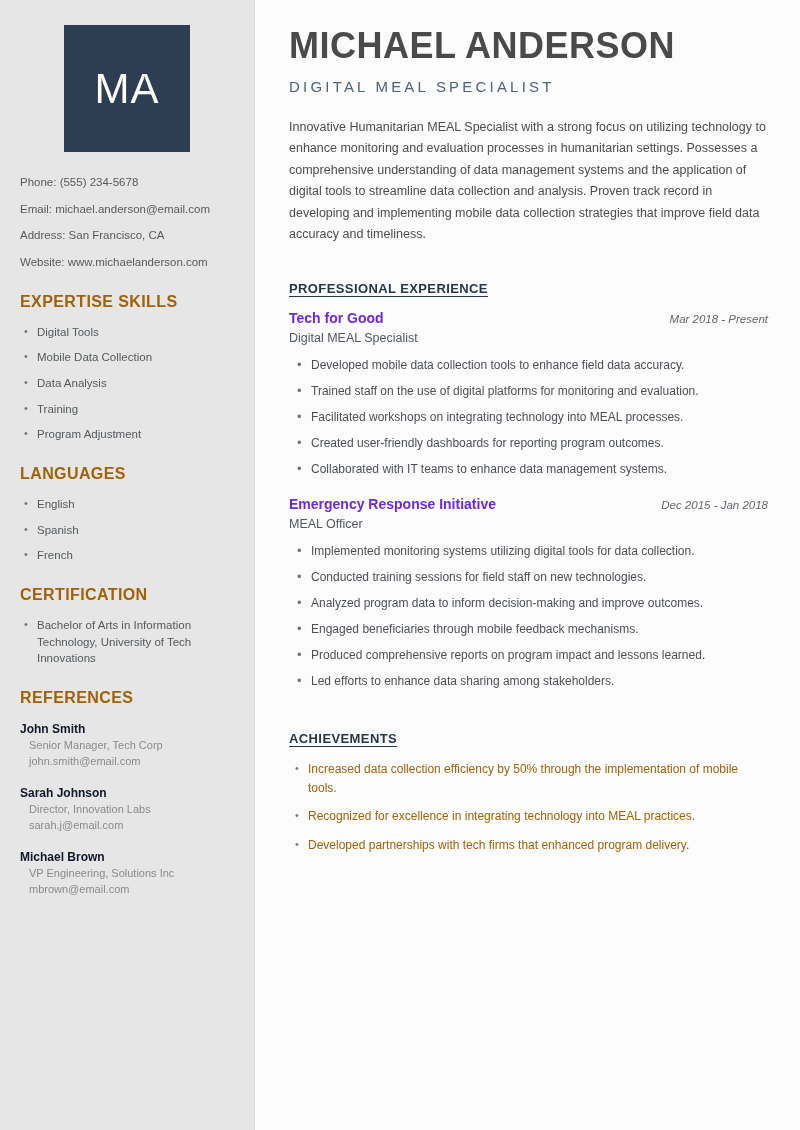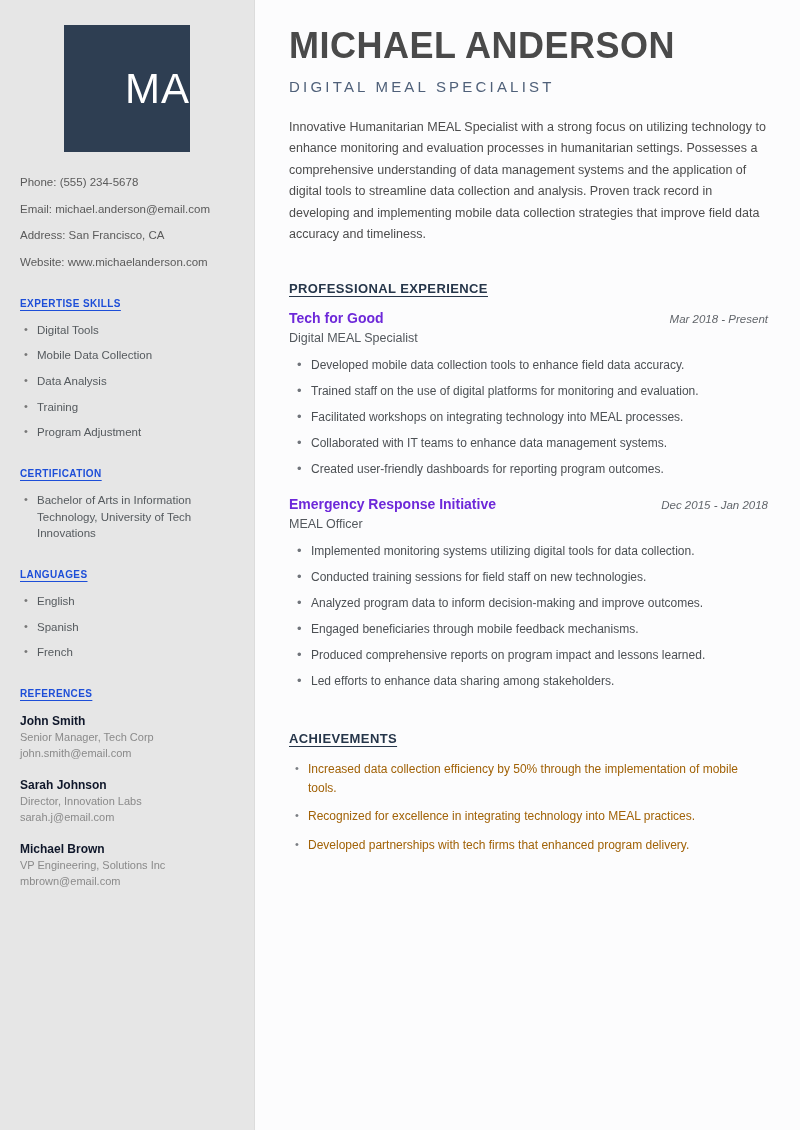--- a/index.html
+++ b/index.html
@@ -30,45 +30,44 @@
     box-sizing: border-box;
     padding: 25px 20px 20px 20px;
   }
   .avatar {
     width: 126px;
     height: 127px;
     background: #2e3e52;
     margin: 0 auto 0 auto;
     display: flex;
     align-items: center;
-    justify-content: flex-end;
+    justify-content: center;
     color: #ffffff;
     font-size: 42px;
     font-weight: 400;
     letter-spacing: 1px;
   }
   .contact-block {
     margin-top: 22px;
   }
   .contact-line {
     font-size: 11.5px;
     color: #5a5a5a;
     line-height: 1.45;
     margin-bottom: 10px;
     word-break: break-word;
   }
   .side-section {
     margin-top: 22px;
   }
   .side-heading {
-    font-size: 10px;
-    font-weight: bold;
-    color: #1d4ed8;
+    font-size: 16px;
+    font-weight: bold;
+    color: #a16207;
     letter-spacing: 0.4px;
-    text-decoration: underline;
     text-underline-offset: 3px;
     margin-bottom: 13px;
     display: inline-block;
   }
   .side-list {
     list-style: none;
     margin: 0;
     padding: 0;
   }
   .side-list li {
@@ -94,20 +93,21 @@
   .ref-name {
     font-size: 12px;
     font-weight: bold;
     color: #0f172a;
     line-height: 1.5;
   }
   .ref-detail {
     font-size: 11px;
     color: #8a8a8a;
     line-height: 1.45;
+    margin-left: 9px;
   }
 
   
   .main {
     flex: 1 1 auto;
     box-sizing: border-box;
     padding: 26px 32px 20px 34px;
   }
   .name {
     font-size: 36px;
@@ -233,36 +233,36 @@
       <ul class="side-list">
         <li>Digital Tools</li>
         <li>Mobile Data Collection</li>
         <li>Data Analysis</li>
         <li>Training</li>
         <li>Program Adjustment</li>
       </ul>
     </section>
 
     <section class="side-section">
-      <div class="side-heading">CERTIFICATION</div>
-      <ul class="side-list">
-        <li>Bachelor of Arts in Information Technology, University of Tech Innovations</li>
-      </ul>
-    </section>
-
-    <section class="side-section">
       <div class="side-heading">LANGUAGES</div>
       <ul class="side-list">
         <li>English</li>
         <li>Spanish</li>
         <li>French</li>
       </ul>
     </section>
 
     <section class="side-section">
+      <div class="side-heading">CERTIFICATION</div>
+      <ul class="side-list">
+        <li>Bachelor of Arts in Information Technology, University of Tech Innovations</li>
+      </ul>
+    </section>
+
+    <section class="side-section">
       <div class="side-heading">REFERENCES</div>
 
       <div class="ref-item">
         <div class="ref-name">John Smith</div>
         <div class="ref-detail">Senior Manager, Tech Corp</div>
         <div class="ref-detail">john.smith@email.com</div>
       </div>
 
       <div class="ref-item">
         <div class="ref-name">Sarah Johnson</div>
@@ -291,22 +291,22 @@
     <div class="exp-item">
       <div class="exp-head">
         <span class="exp-company">Tech for Good</span>
         <span class="exp-date">Mar 2018 - Present</span>
       </div>
       <div class="exp-role">Digital MEAL Specialist</div>
       <ul class="exp-list">
         <li>Developed mobile data collection tools to enhance field data accuracy.</li>
         <li>Trained staff on the use of digital platforms for monitoring and evaluation.</li>
         <li>Facilitated workshops on integrating technology into MEAL processes.</li>
+        <li>Created user-friendly dashboards for reporting program outcomes.</li>
         <li>Collaborated with IT teams to enhance data management systems.</li>
-        <li>Created user-friendly dashboards for reporting program outcomes.</li>
       </ul>
     </div>
 
     <div class="exp-item">
       <div class="exp-head">
         <span class="exp-company">Emergency Response Initiative</span>
         <span class="exp-date">Dec 2015 - Jan 2018</span>
       </div>
       <div class="exp-role">MEAL Officer</div>
       <ul class="exp-list">

